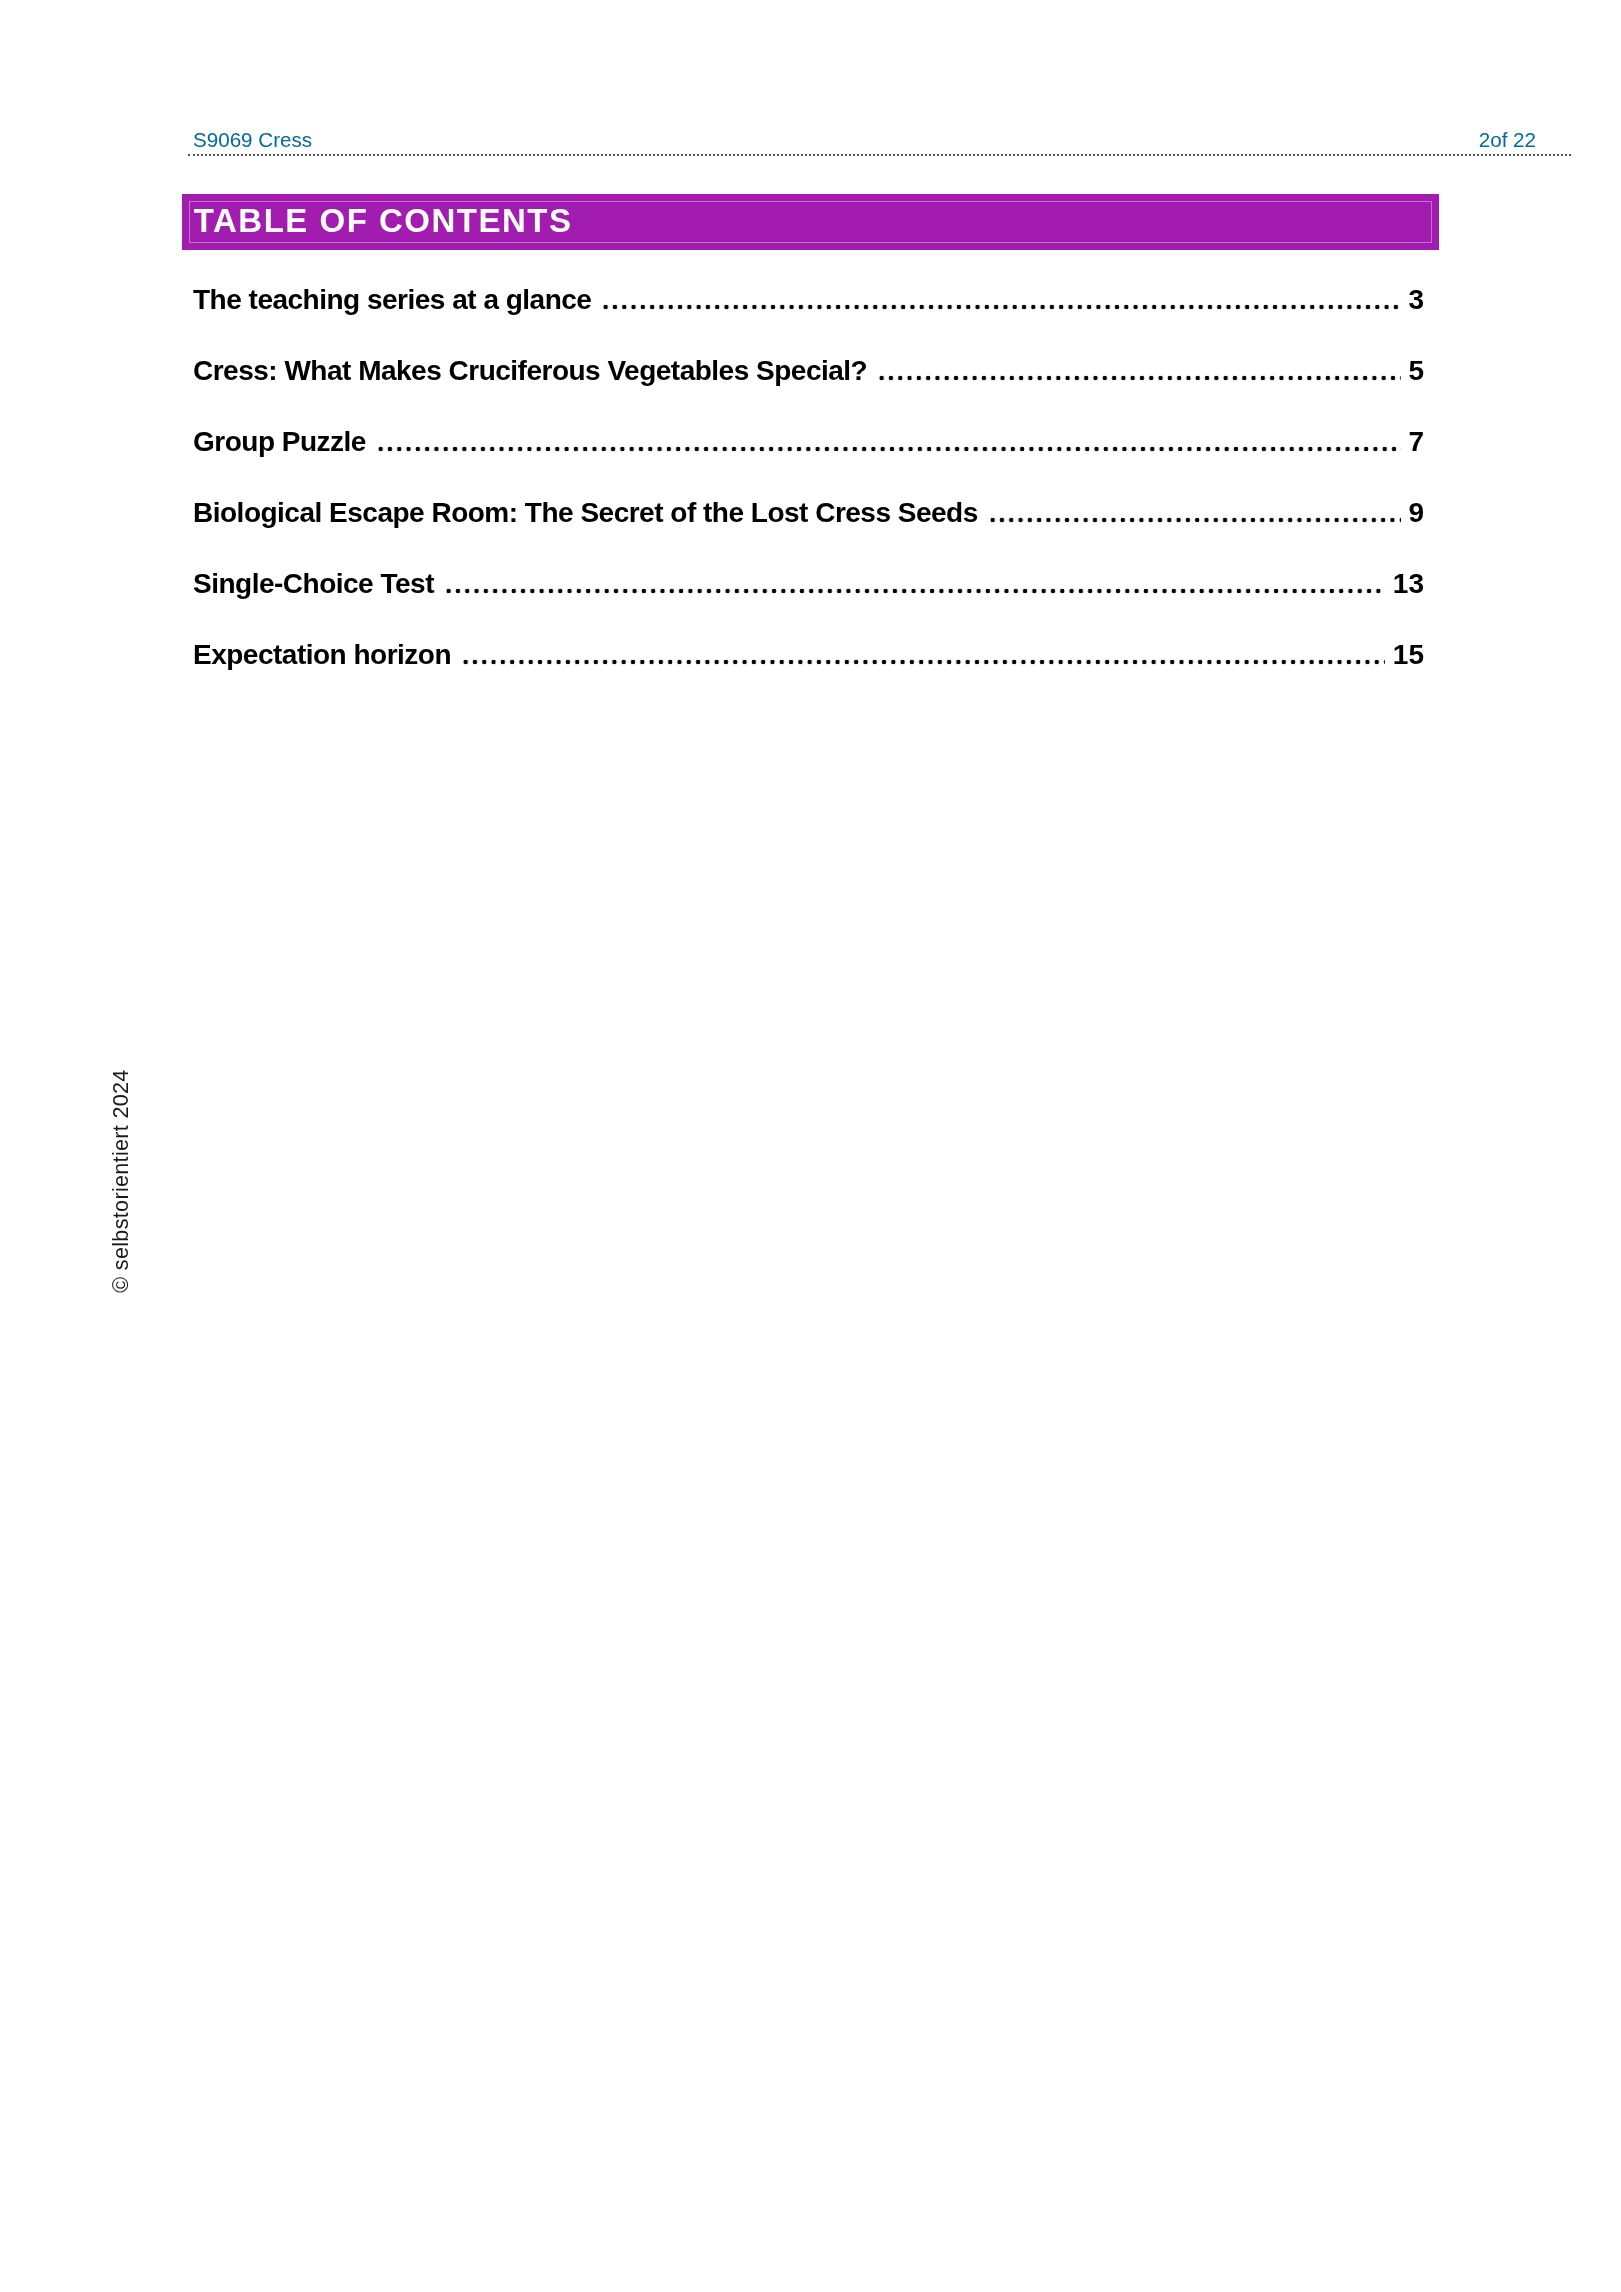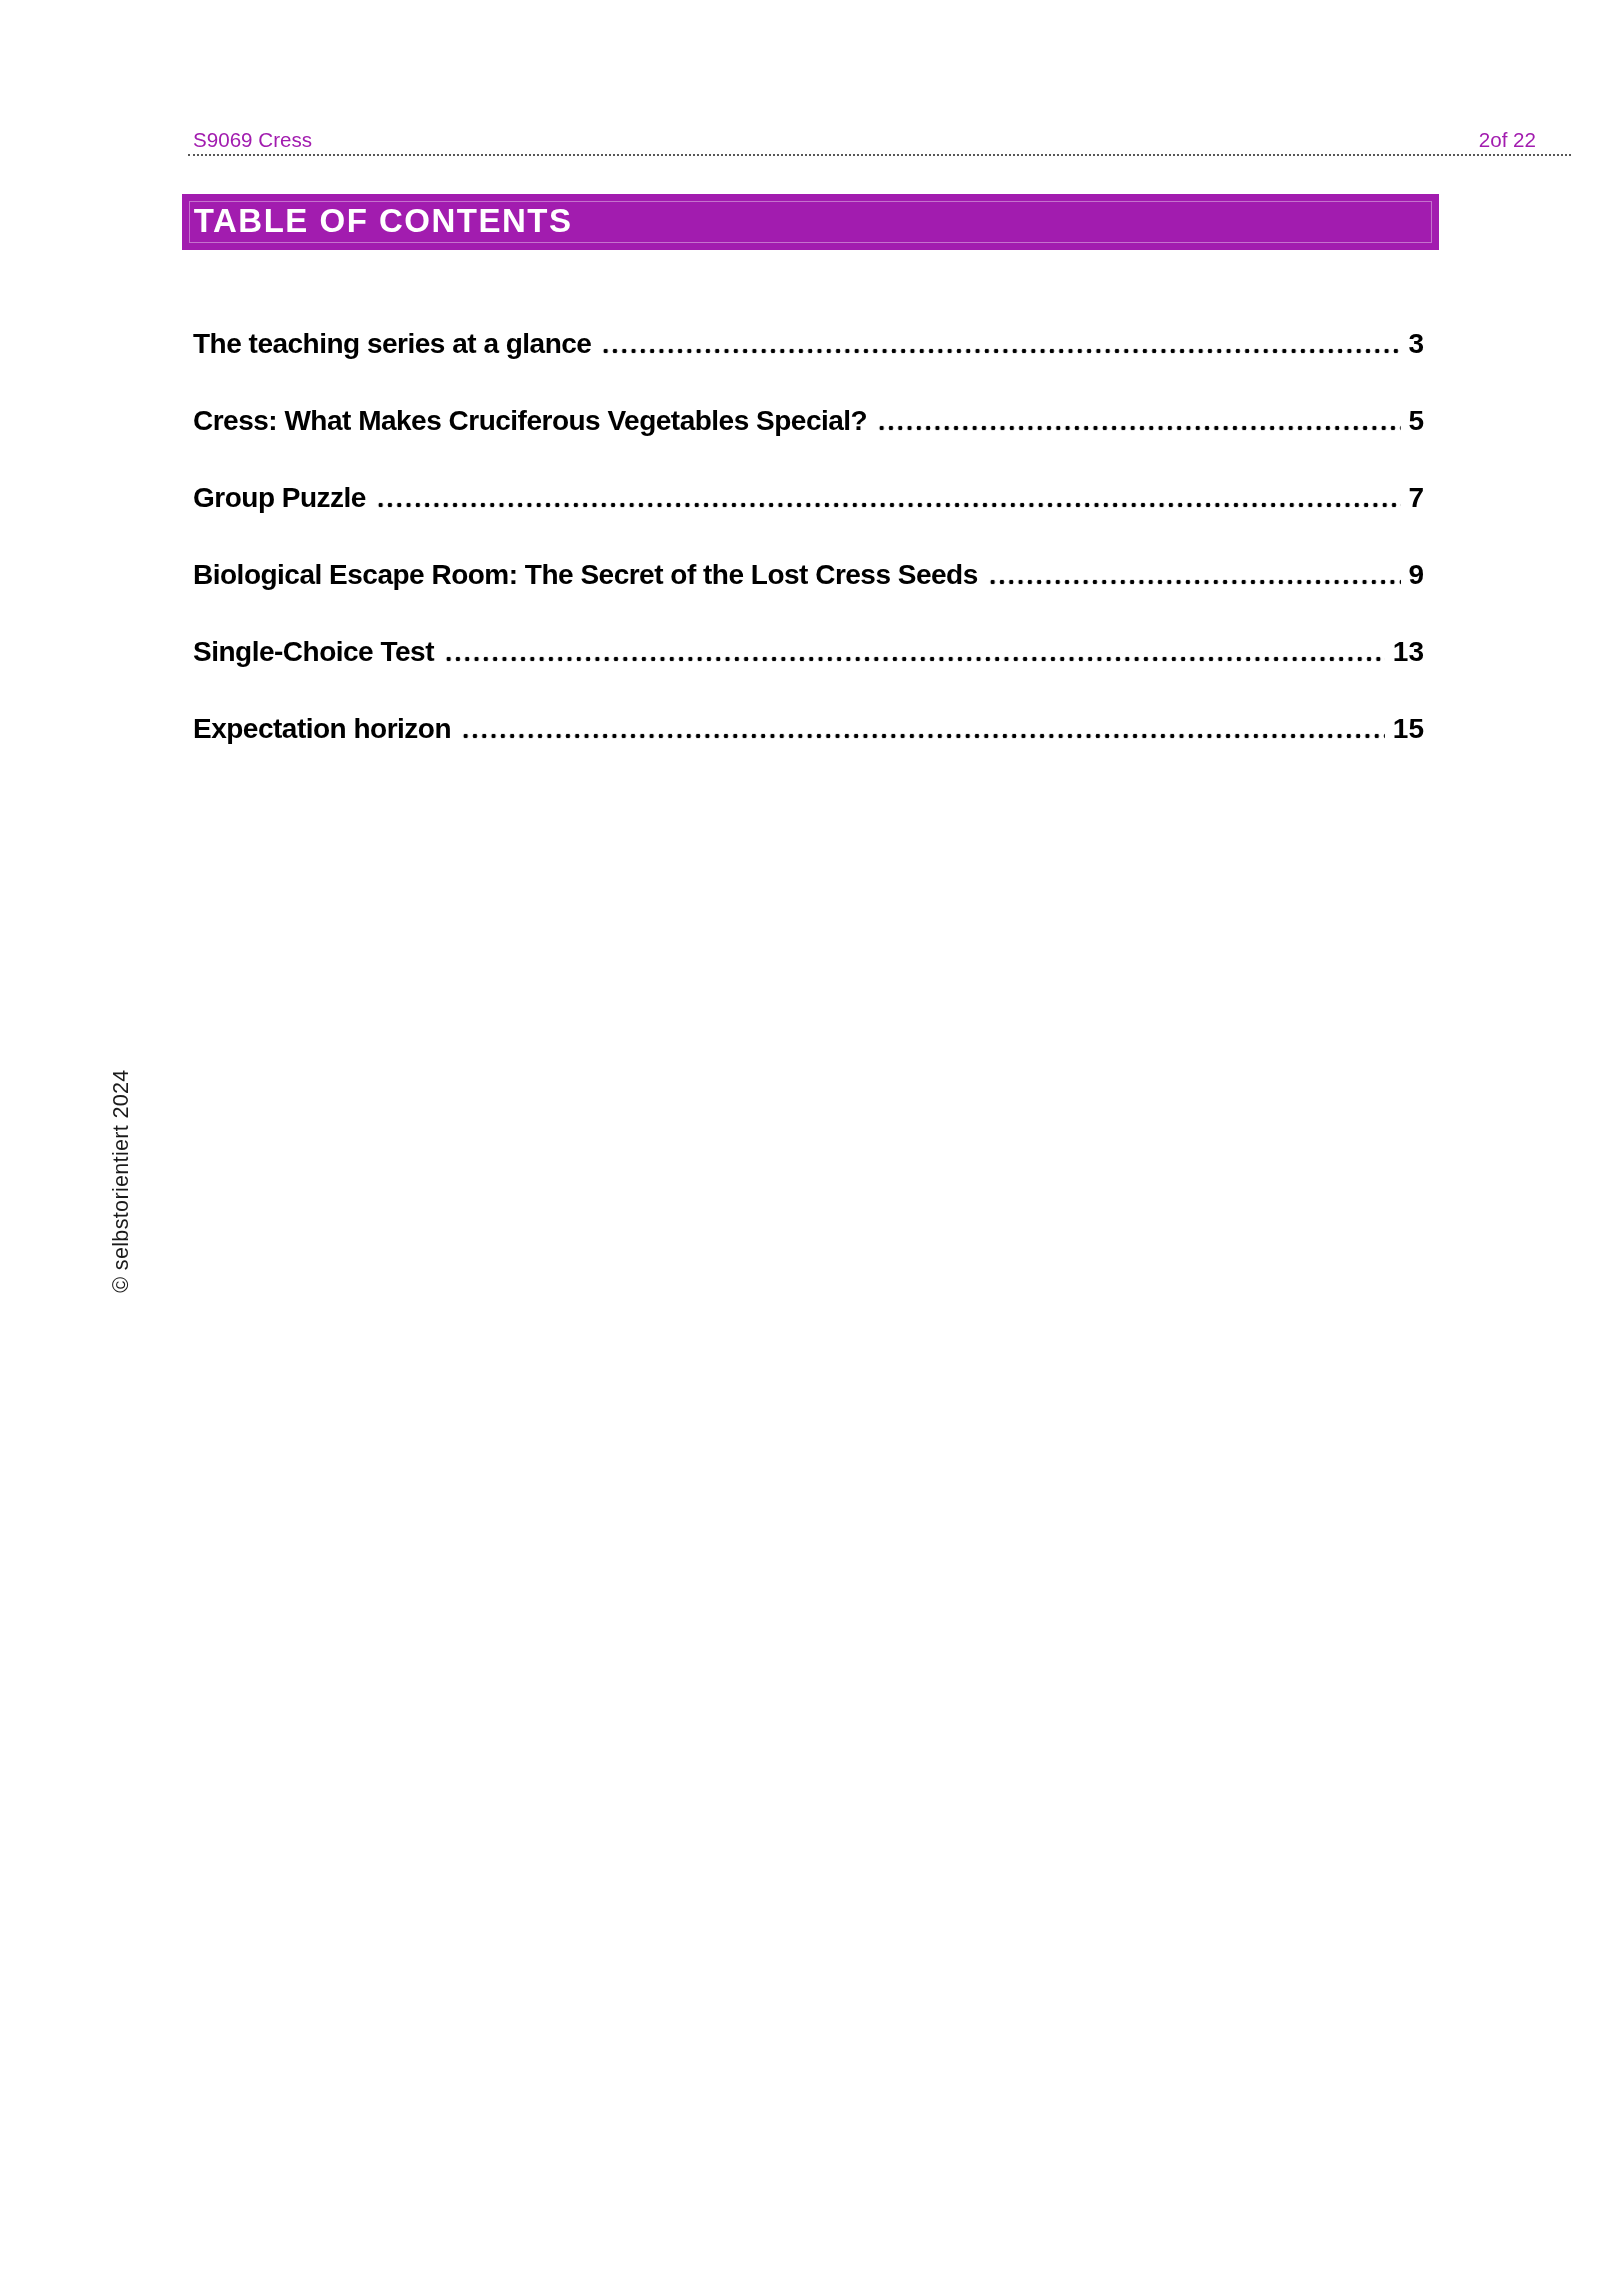--- a/index.html
+++ b/index.html
@@ -16,21 +16,21 @@
   
   .hdr {
     position: absolute;
     left: 193px;
     top: 128px;
     width: 1343px;
     display: flex;
     justify-content: space-between;
     align-items: baseline;
     font-size: 20.6px;
-    color: #a21caf;
+    color: #0369a1;
   }
   .hdr-rule {
     position: absolute;
     left: 188px;
     top: 154px;
     width: 1383px;
     border-top: 2px dotted #575757;
   }
 
   
@@ -71,21 +71,20 @@
   .toc-row {
     display: flex;
     align-items: flex-end;
     height: 33px;
     margin-bottom: 38px;
     font-size: 28px;
     font-weight: bold;
     letter-spacing: -0.5px;
     line-height: 33px;
     color: #000;
-    margin-top: 44px;
   }
   .toc-row .lbl { white-space: nowrap; }
   .toc-row .leader {
     flex: 1;
     align-self: stretch;
     margin-left: 9.8px;
     margin-right: 7.8px;
     background-image: radial-gradient(circle, #000 2.1px, transparent 2.5px);
     background-size: 9.3px 5.9px;
     background-repeat: repeat-x;

